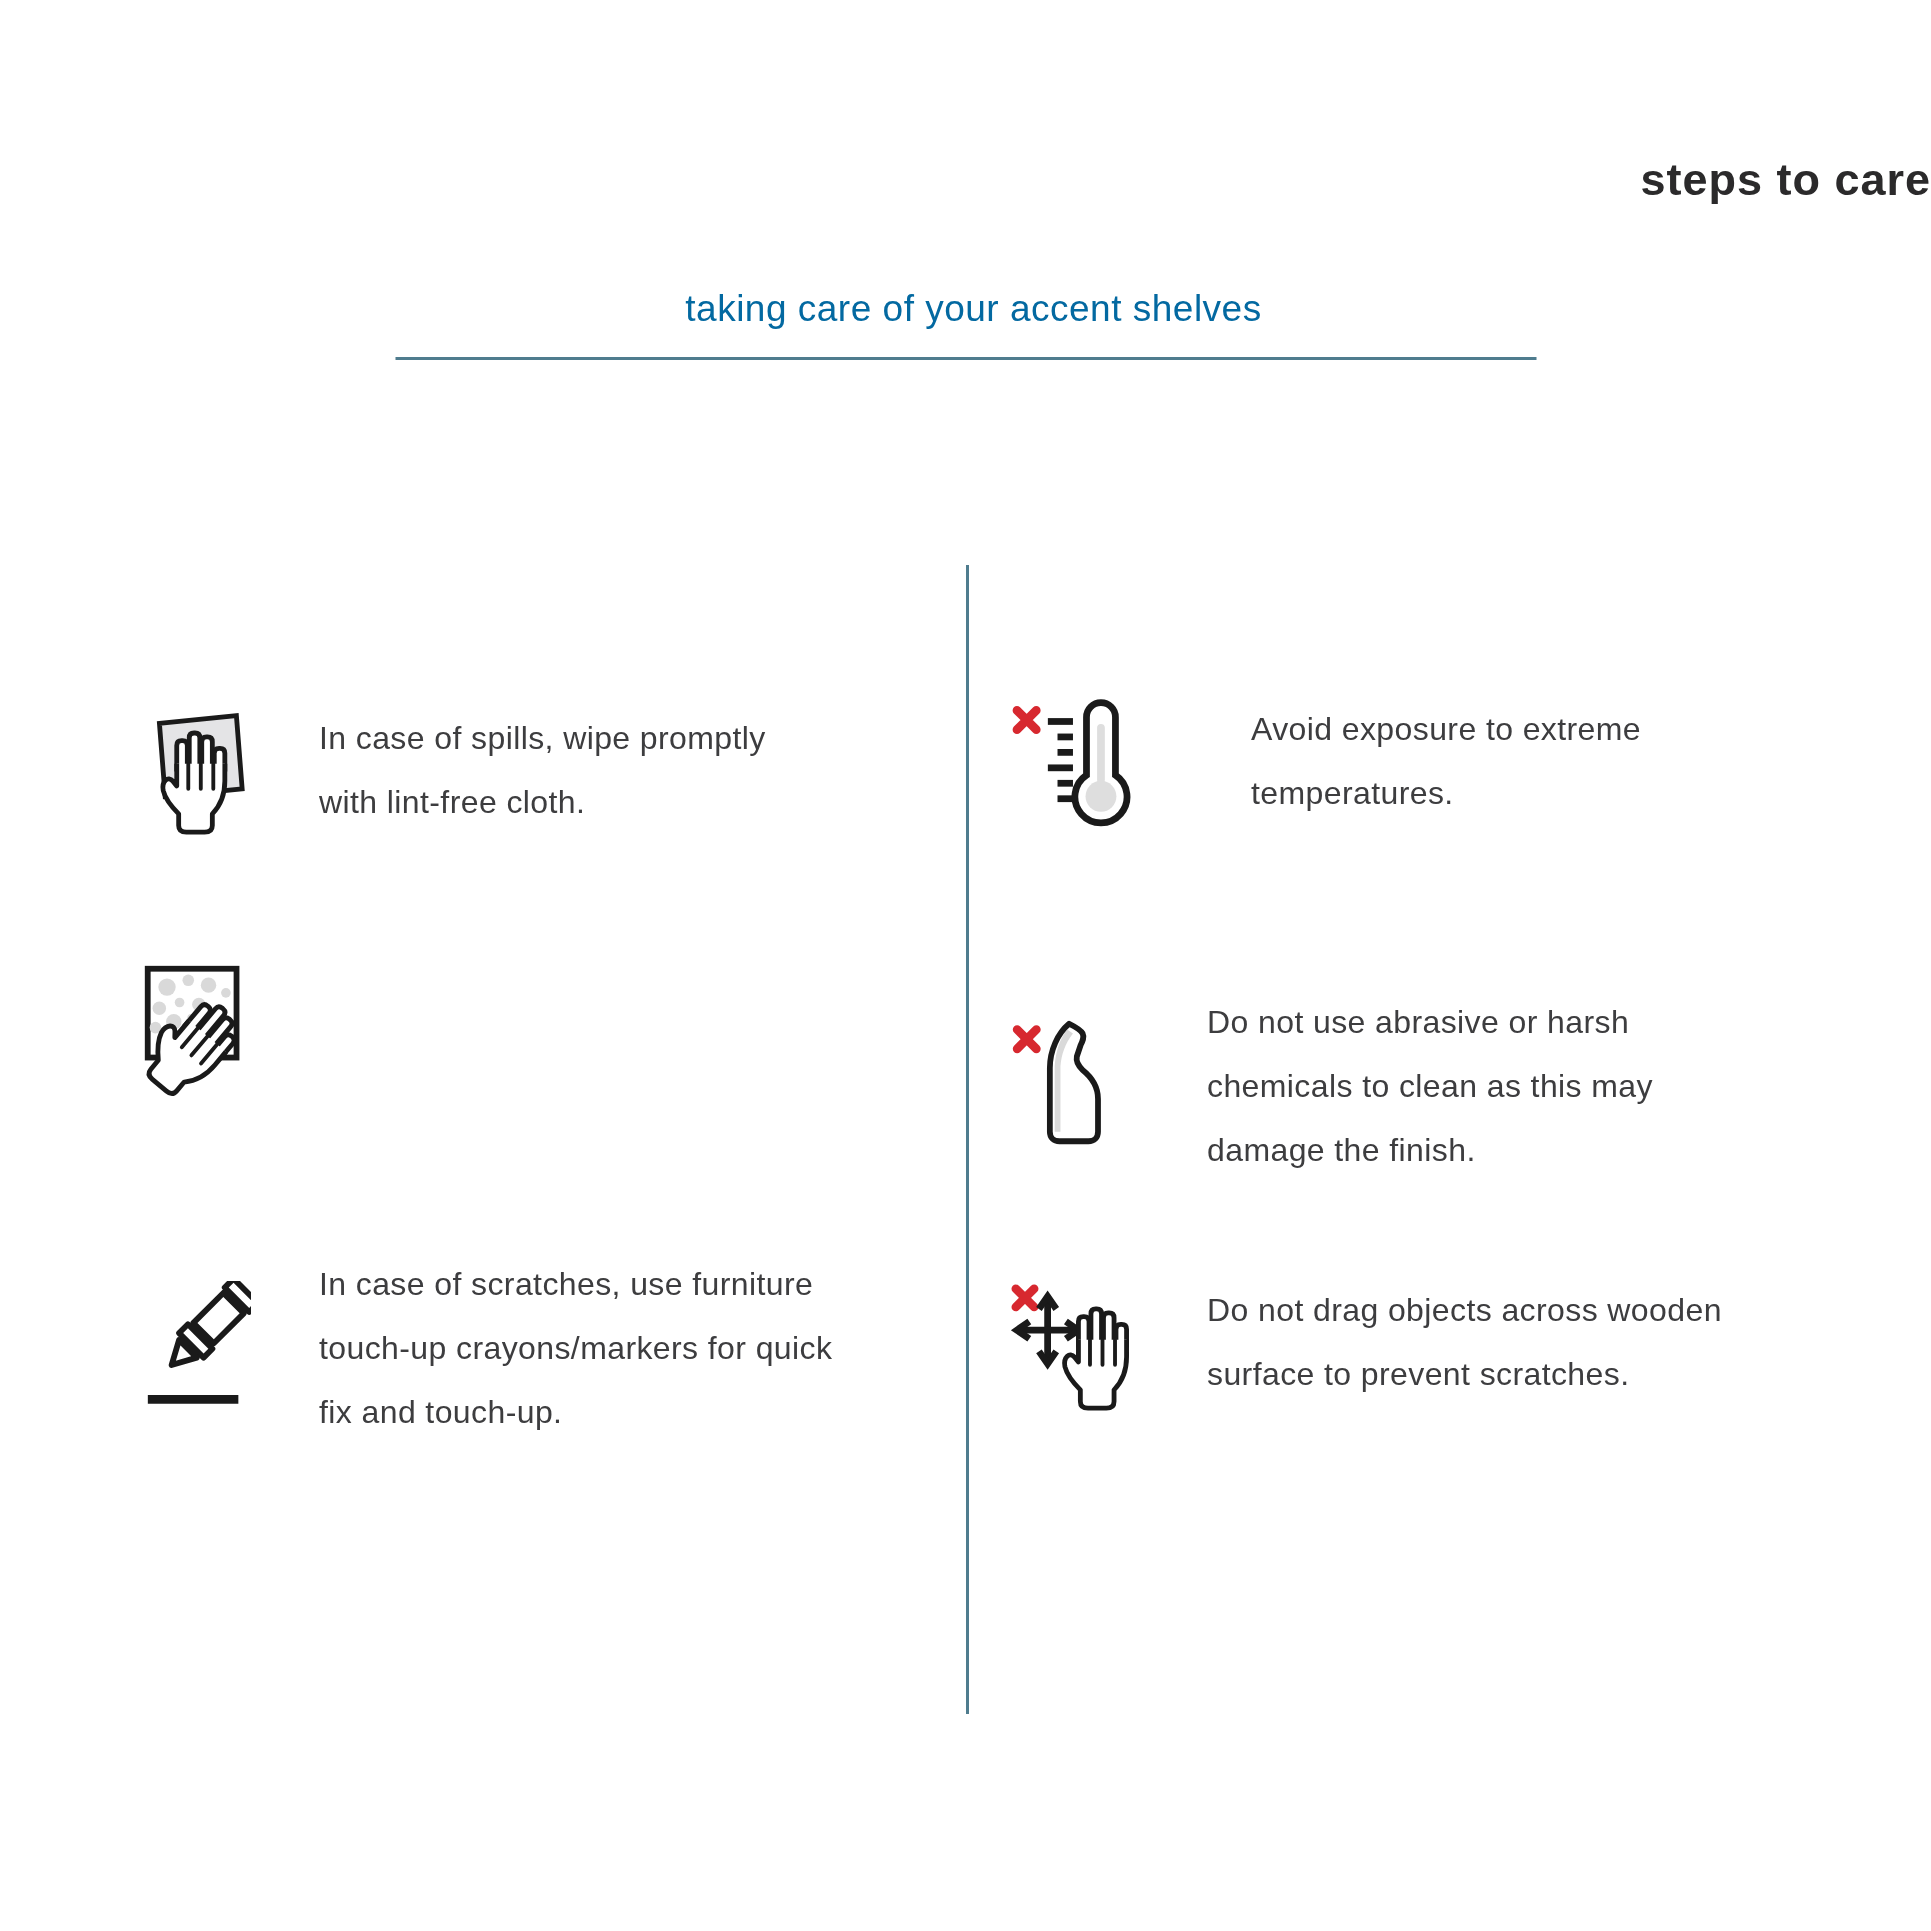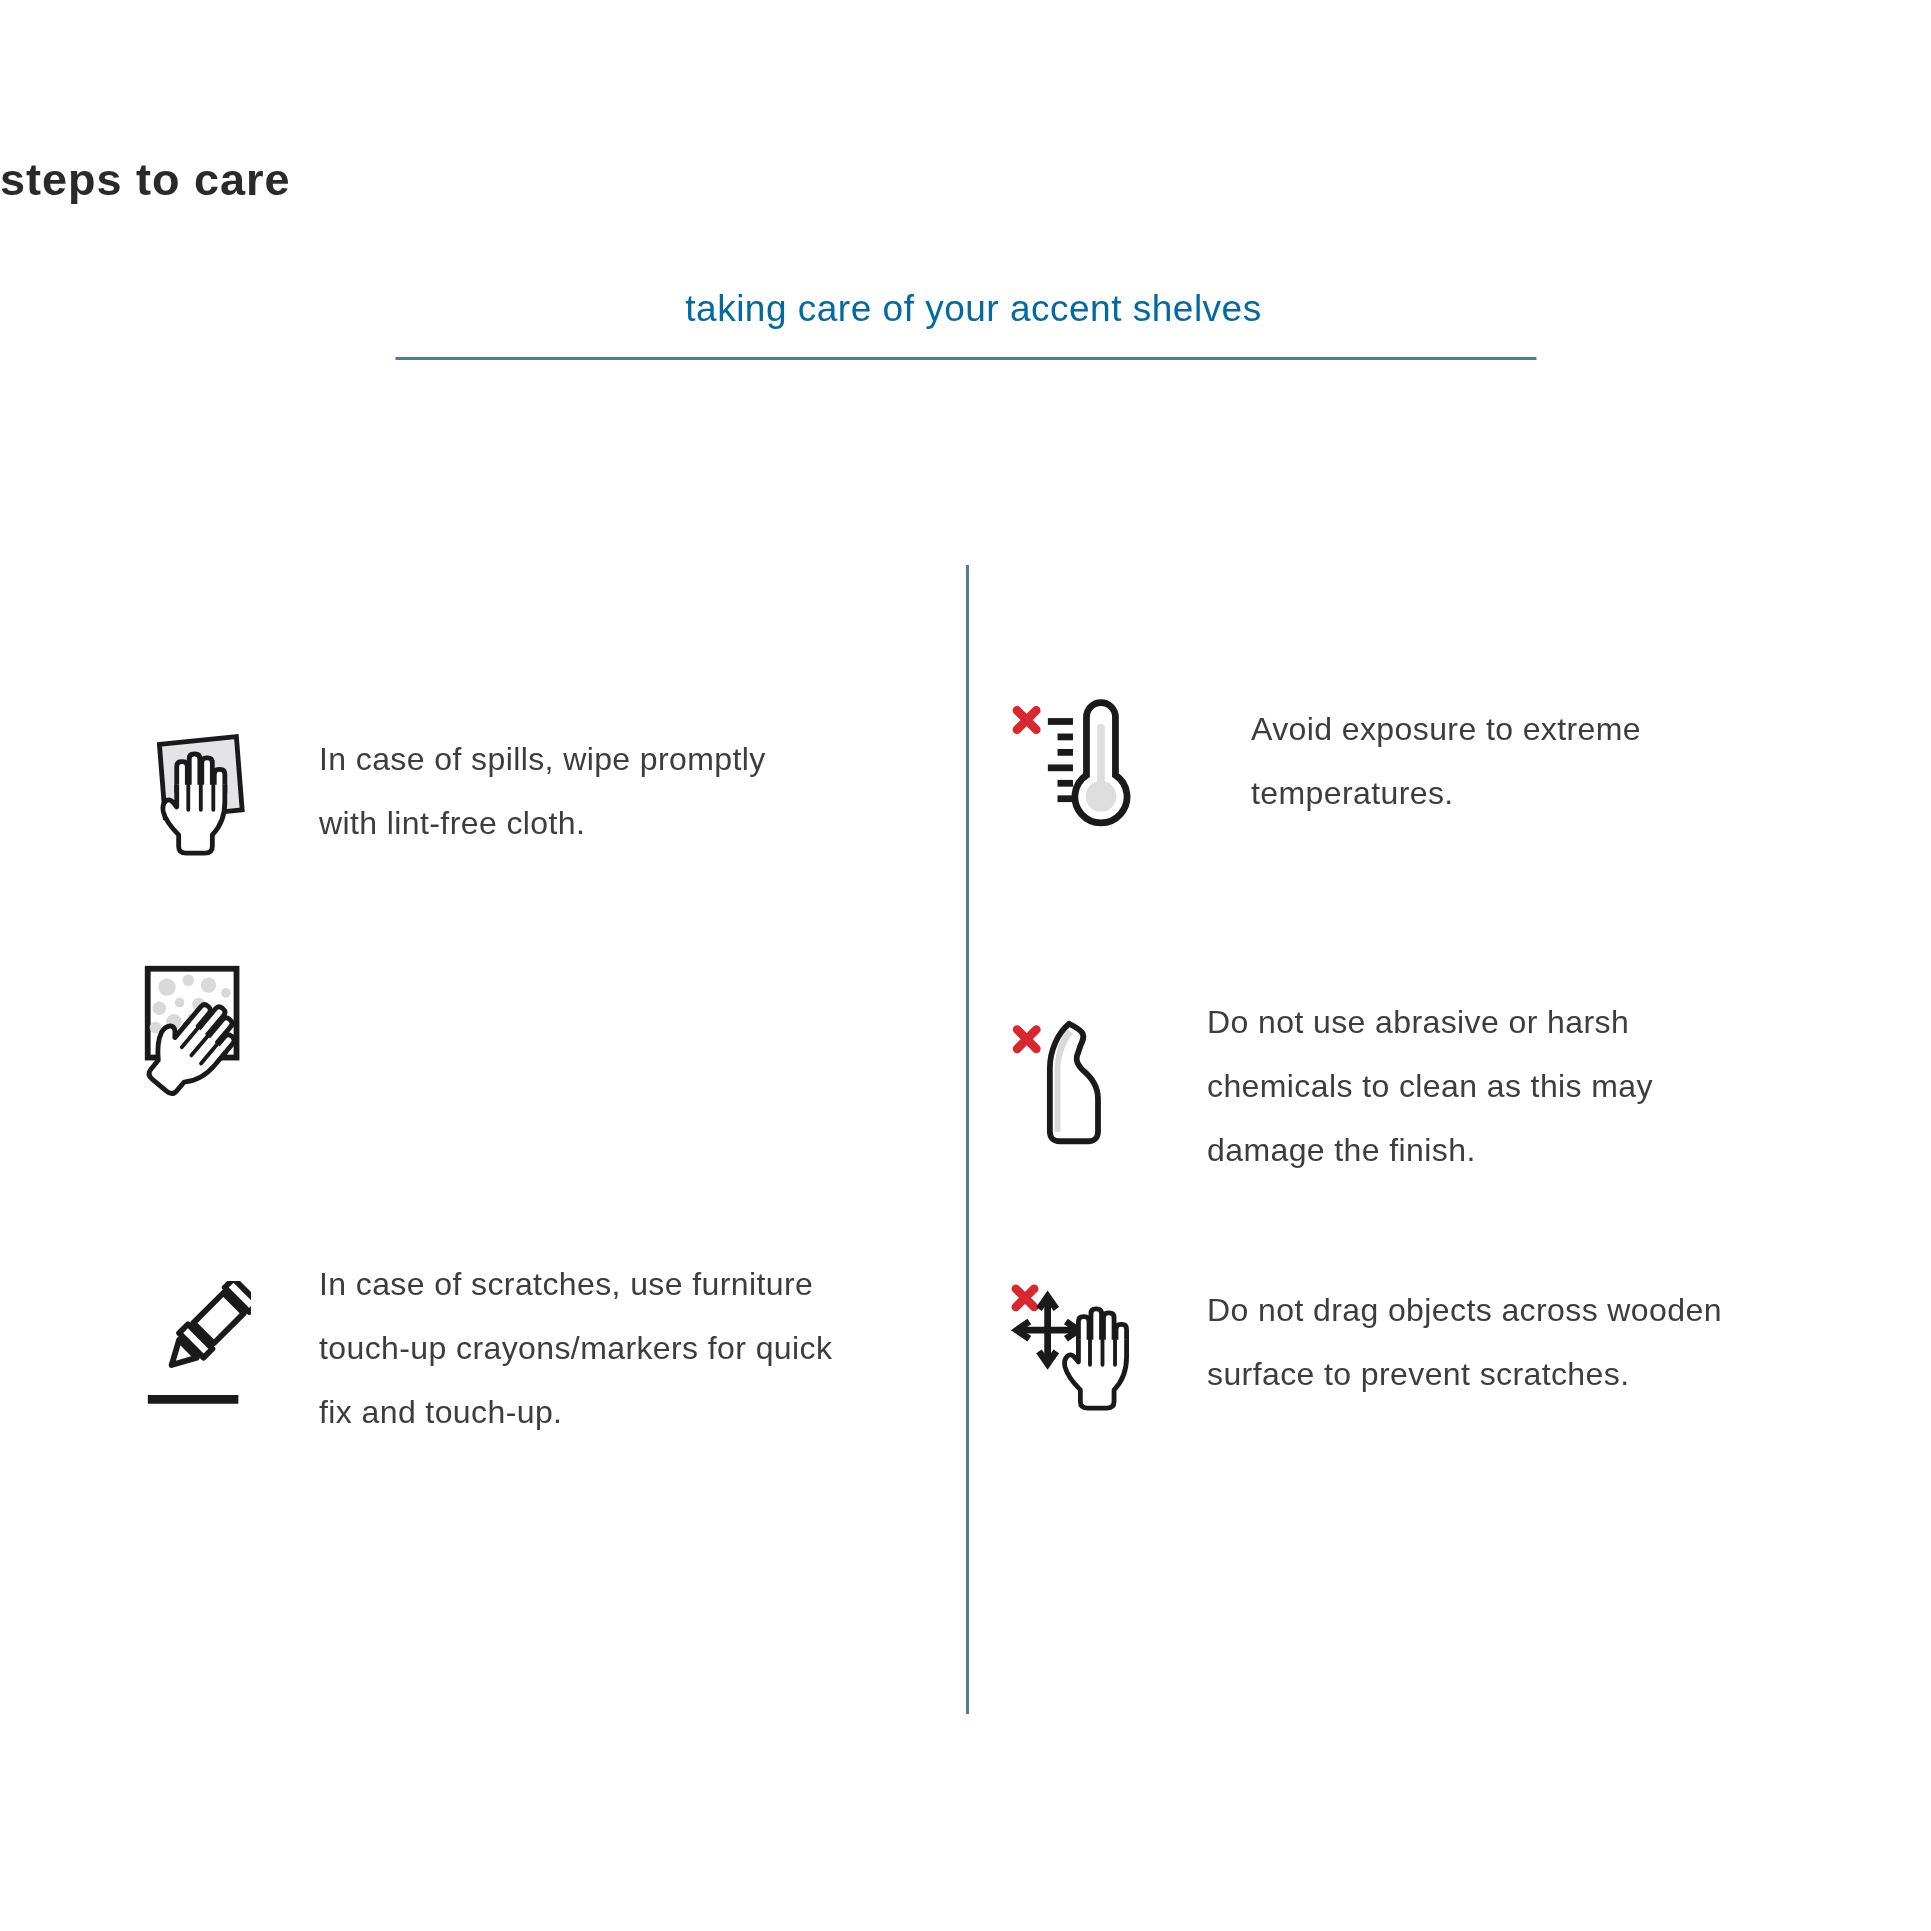--- a/index.html
+++ b/index.html
@@ -2,21 +2,21 @@
 <html><head>
 <meta charset="utf-8">
 <style>
   html,body{margin:0;padding:0;background:#ffffff;}
   .page{
     position:relative;width:1931px;height:1931px;background:#ffffff;overflow:hidden;
     font-family:"Liberation Sans","DejaVu Sans",sans-serif;
   }
   .title{
     margin:0;position:absolute;top:157px;left:0;width:100%;
-    text-align:left;font-size:45px;line-height:46px;font-weight:700;
+    text-align:right;font-size:45px;line-height:46px;font-weight:700;
     color:#2b2a2b;letter-spacing:1px;
   }
   .subtitle{
     margin:8px;position:absolute;top:281px;left:0;width:100%;
     text-align:center;font-size:37px;line-height:39px;font-weight:400;
     color:#0369a1;letter-spacing:0.5px;
   }
   .rule{
     position:absolute;top:357px;left:50%;transform:translateX(-50%);
     width:1141px;height:2.9px;background:#4f7c8e;
@@ -26,21 +26,21 @@
   }
   .item{position:absolute;display:flex;align-items:flex-start;}
   .icon-cell{flex:0 0 auto;}
   .item.left .icon-cell{width:179px;}
   .item.right .icon-cell{width:198px;}
   .step-text{
     margin:0;font-size:32px;line-height:64px;color:#3d3d3f;
     letter-spacing:0.4px;white-space:pre-line;font-weight:400;
   }
   
-  .item.l1{left:140px;top:727px;width:830px;}
+  .item.l1{left:140px;top:706px;width:830px;}
   .item.l2{left:140px;top:947px;width:830px;}
   .item.l3{left:140px;top:1252px;width:830px;}
   .item.r1{left:1009px;top:697px;width:869px;gap:44px;}
   .item.r2{left:1009px;top:990px;width:869px;}
   .item.r3{left:1009px;top:1278px;width:869px;}
   .item.l1 .icon-cell{margin-top:1.9px;}
   .item.l2 .icon-cell{margin-top:13.5px;}
   .item.l3 .icon-cell{margin-top:29px;}
   .item.r1 .icon-cell{margin-top:-3.9px;}
   .item.r2 .icon-cell{margin-top:28px;}

